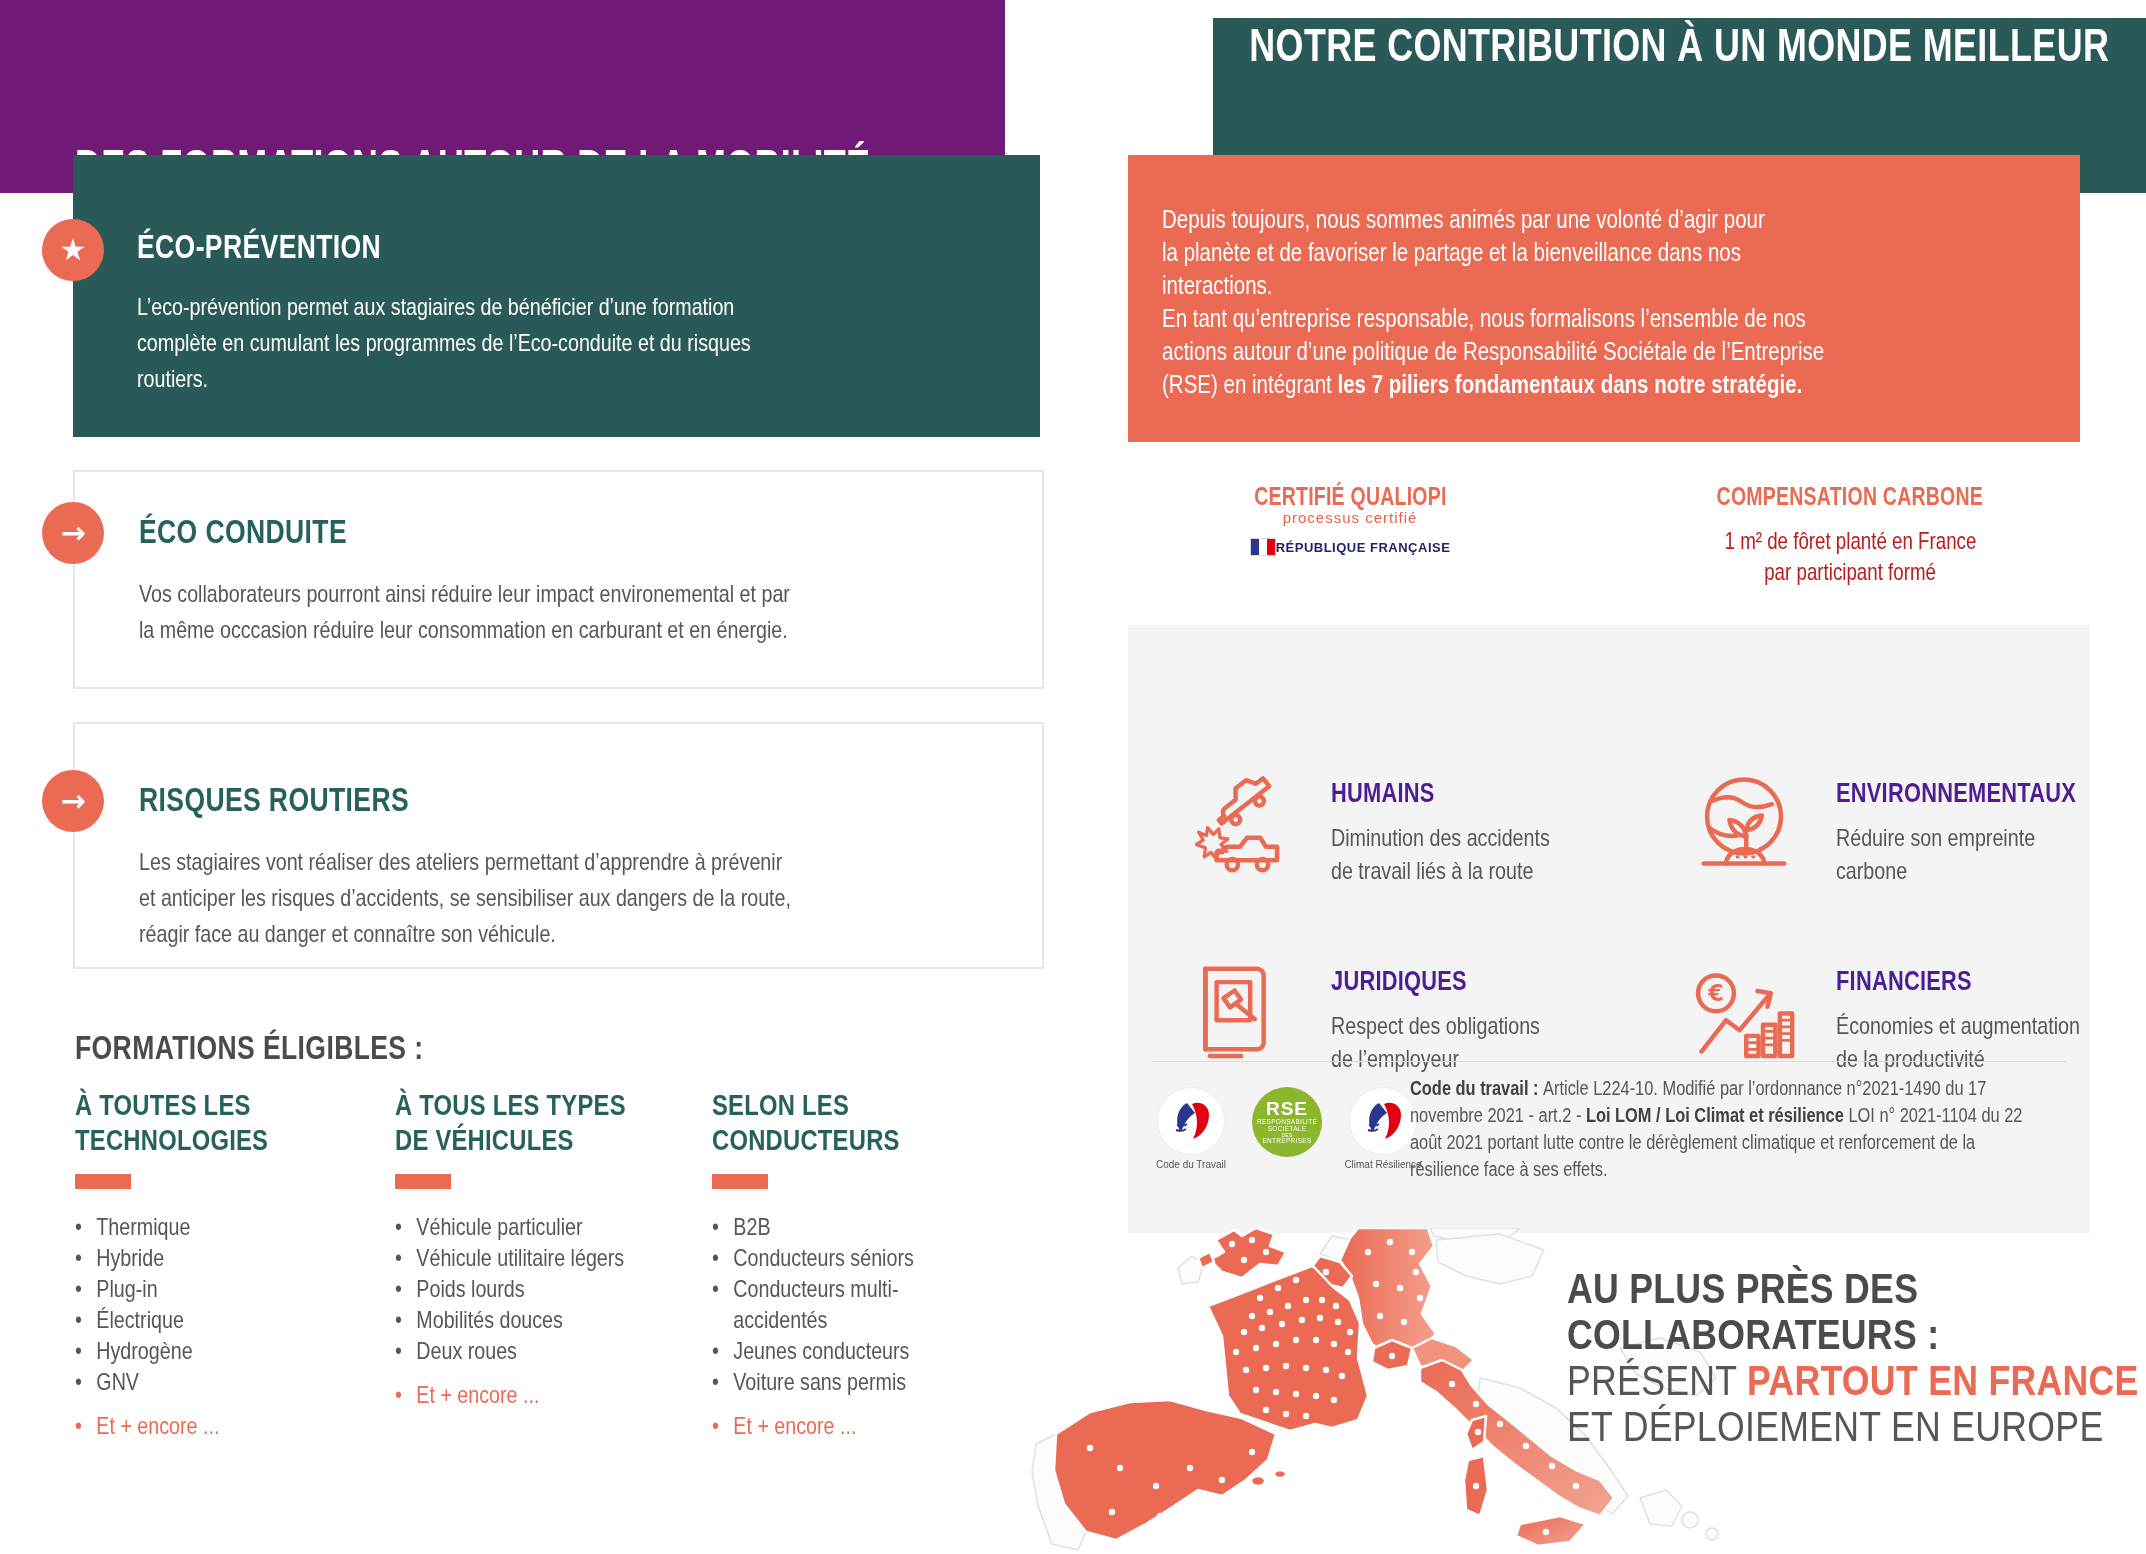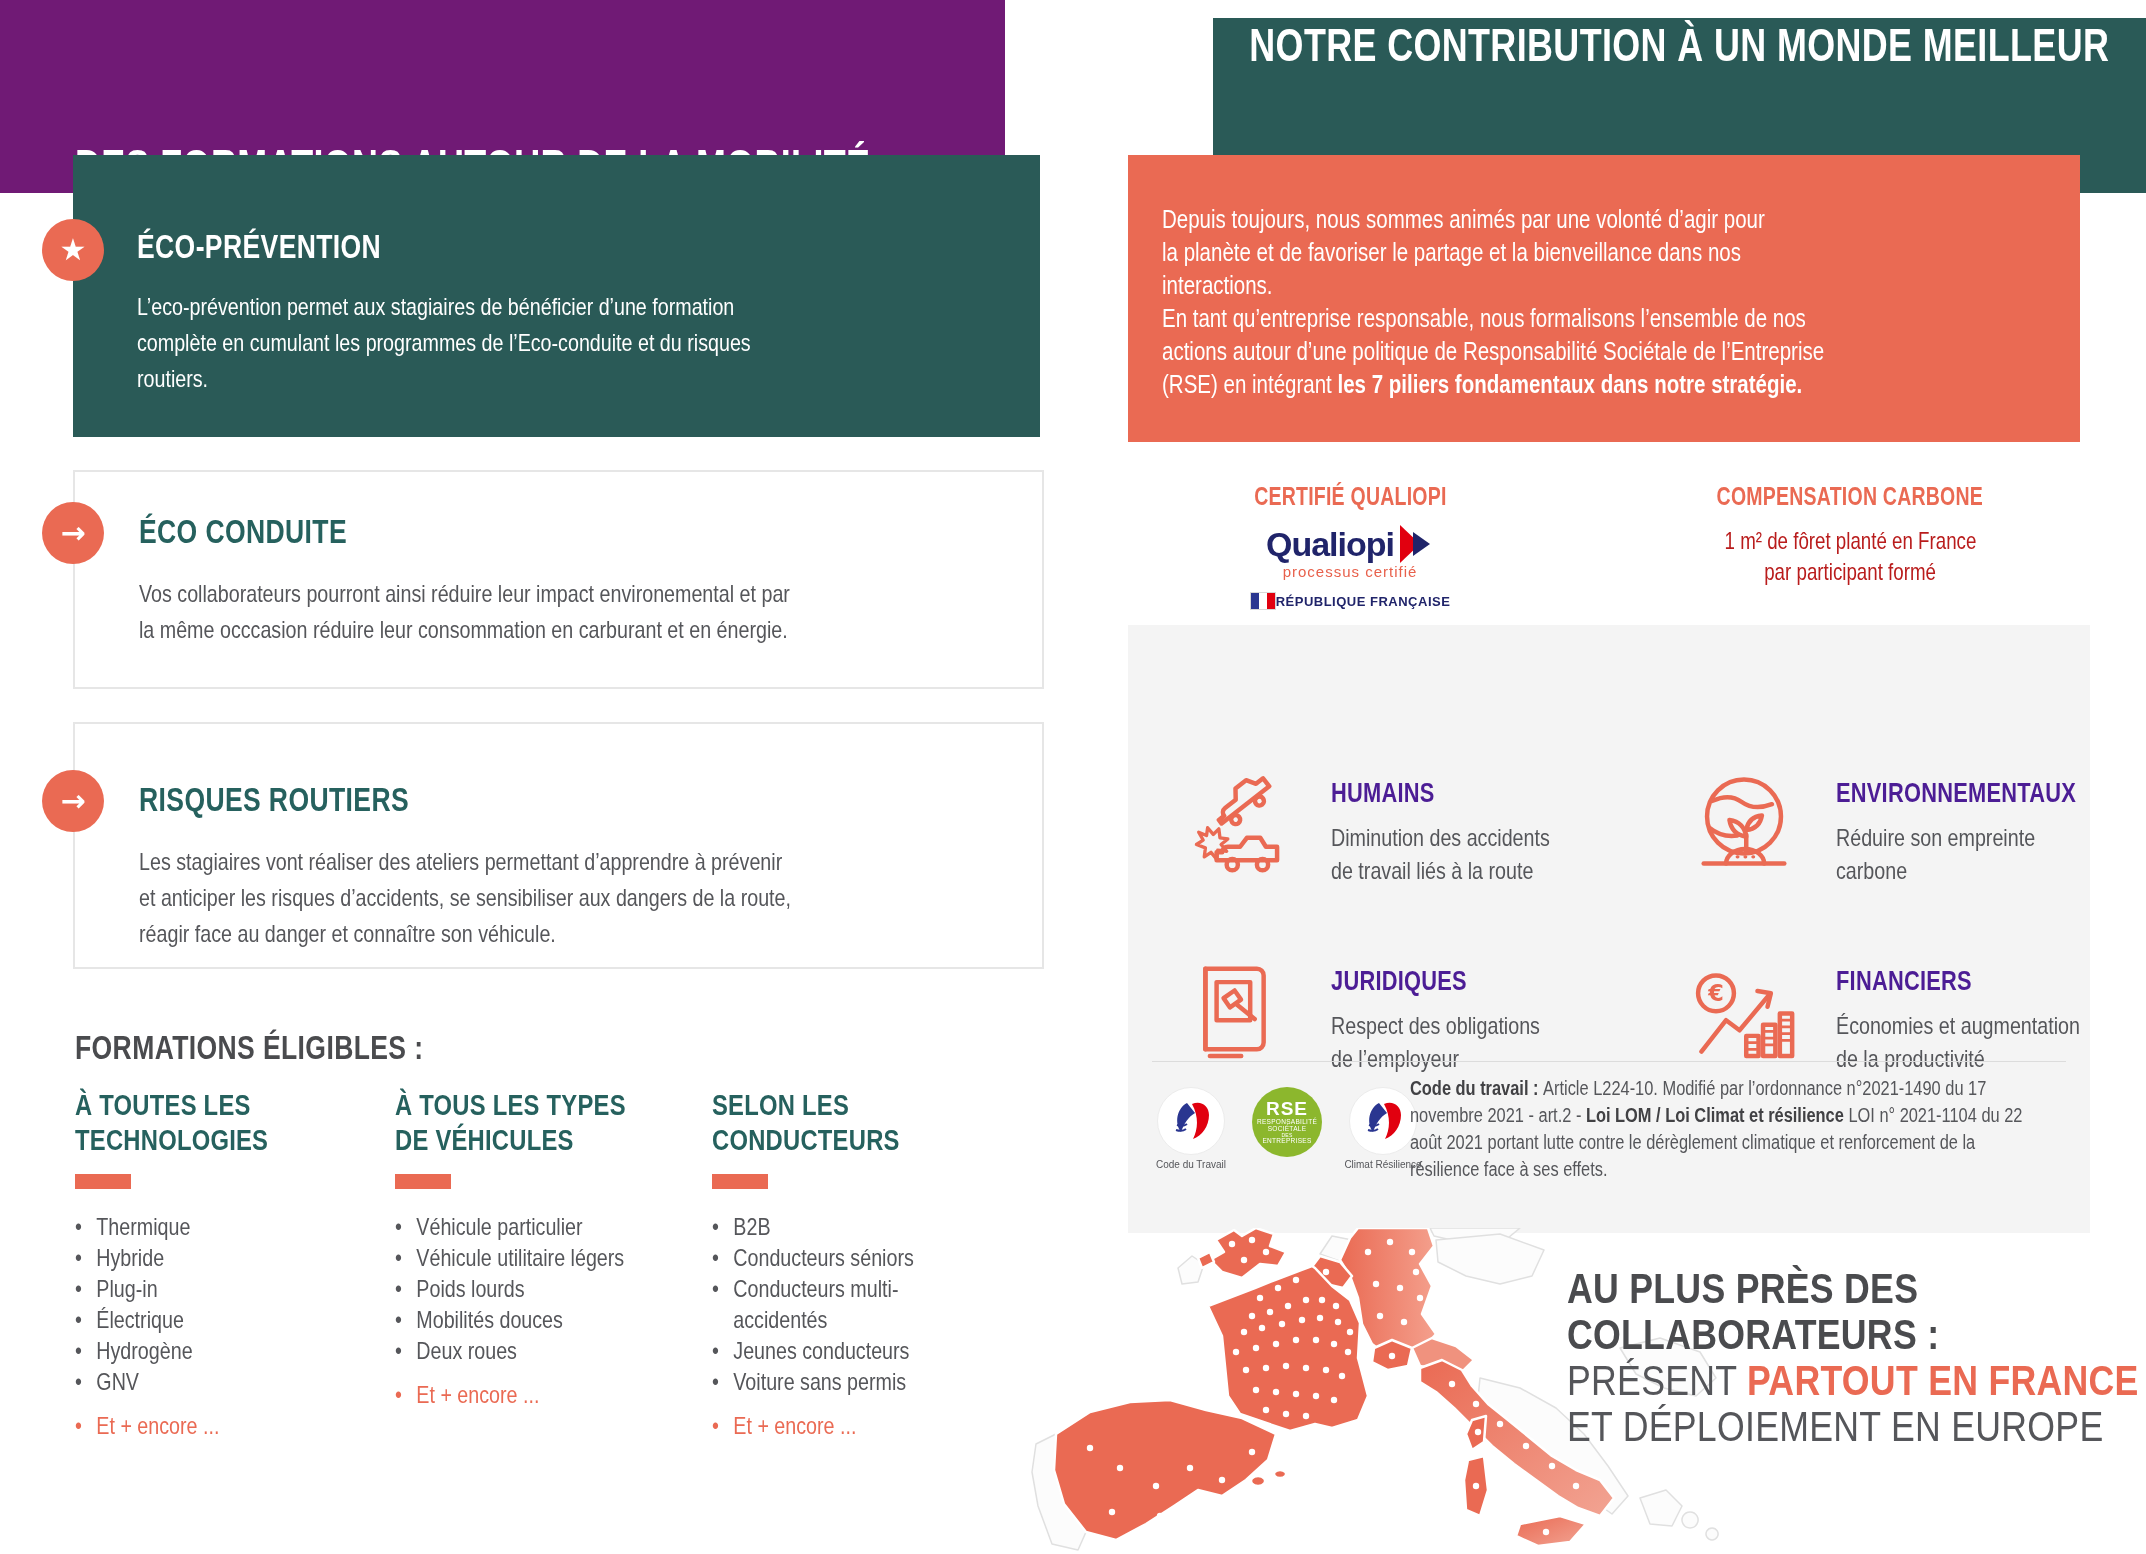--- a/index.html
+++ b/index.html
@@ -260,27 +260,20 @@
         <div class="ln">interactions.</div>
         <div class="ln">En tant qu’entreprise responsable, nous formalisons l’ensemble de nos</div>
         <div class="ln">actions autour d’une politique de Responsabilité Sociétale de l’Entreprise</div>
       </div>
     <div class="ln"><span>(RSE) en intégrant </span><b>les 7 piliers fondamentaux dans notre stratégie.</b></div>
   </div>
 </div>
 
 <div class="abs cert-col cert-q">
   <div class="cert-title"><span class="sqz-c">CERTIFIÉ QUALIOPI</span></div>
-  <div class="q-logo">
-    <span class="q-word">Qualiopi</span>
-    <svg width="36" height="42" viewBox="0 0 36 42">
-      <path d="M2,2 L22,21 2,40 Z" fill="#E1000F"></path>
-      <path d="M15,9 L32,21 15,33 Z" fill="#20246A"></path>
-    </svg>
-  </div>
   <div class="q-sub">processus certifié</div>
   <div class="q-rep">
     <span class="q-flag"></span>
     <span class="q-rep-txt">RÉPUBLIQUE FRANÇAISE</span>
   </div>
 </div>
 
 <div class="abs cert-col cert-c">
   <div class="cert-title"><span class="sqz-c">COMPENSATION CARBONE</span></div>
   <div class="cert-body">

